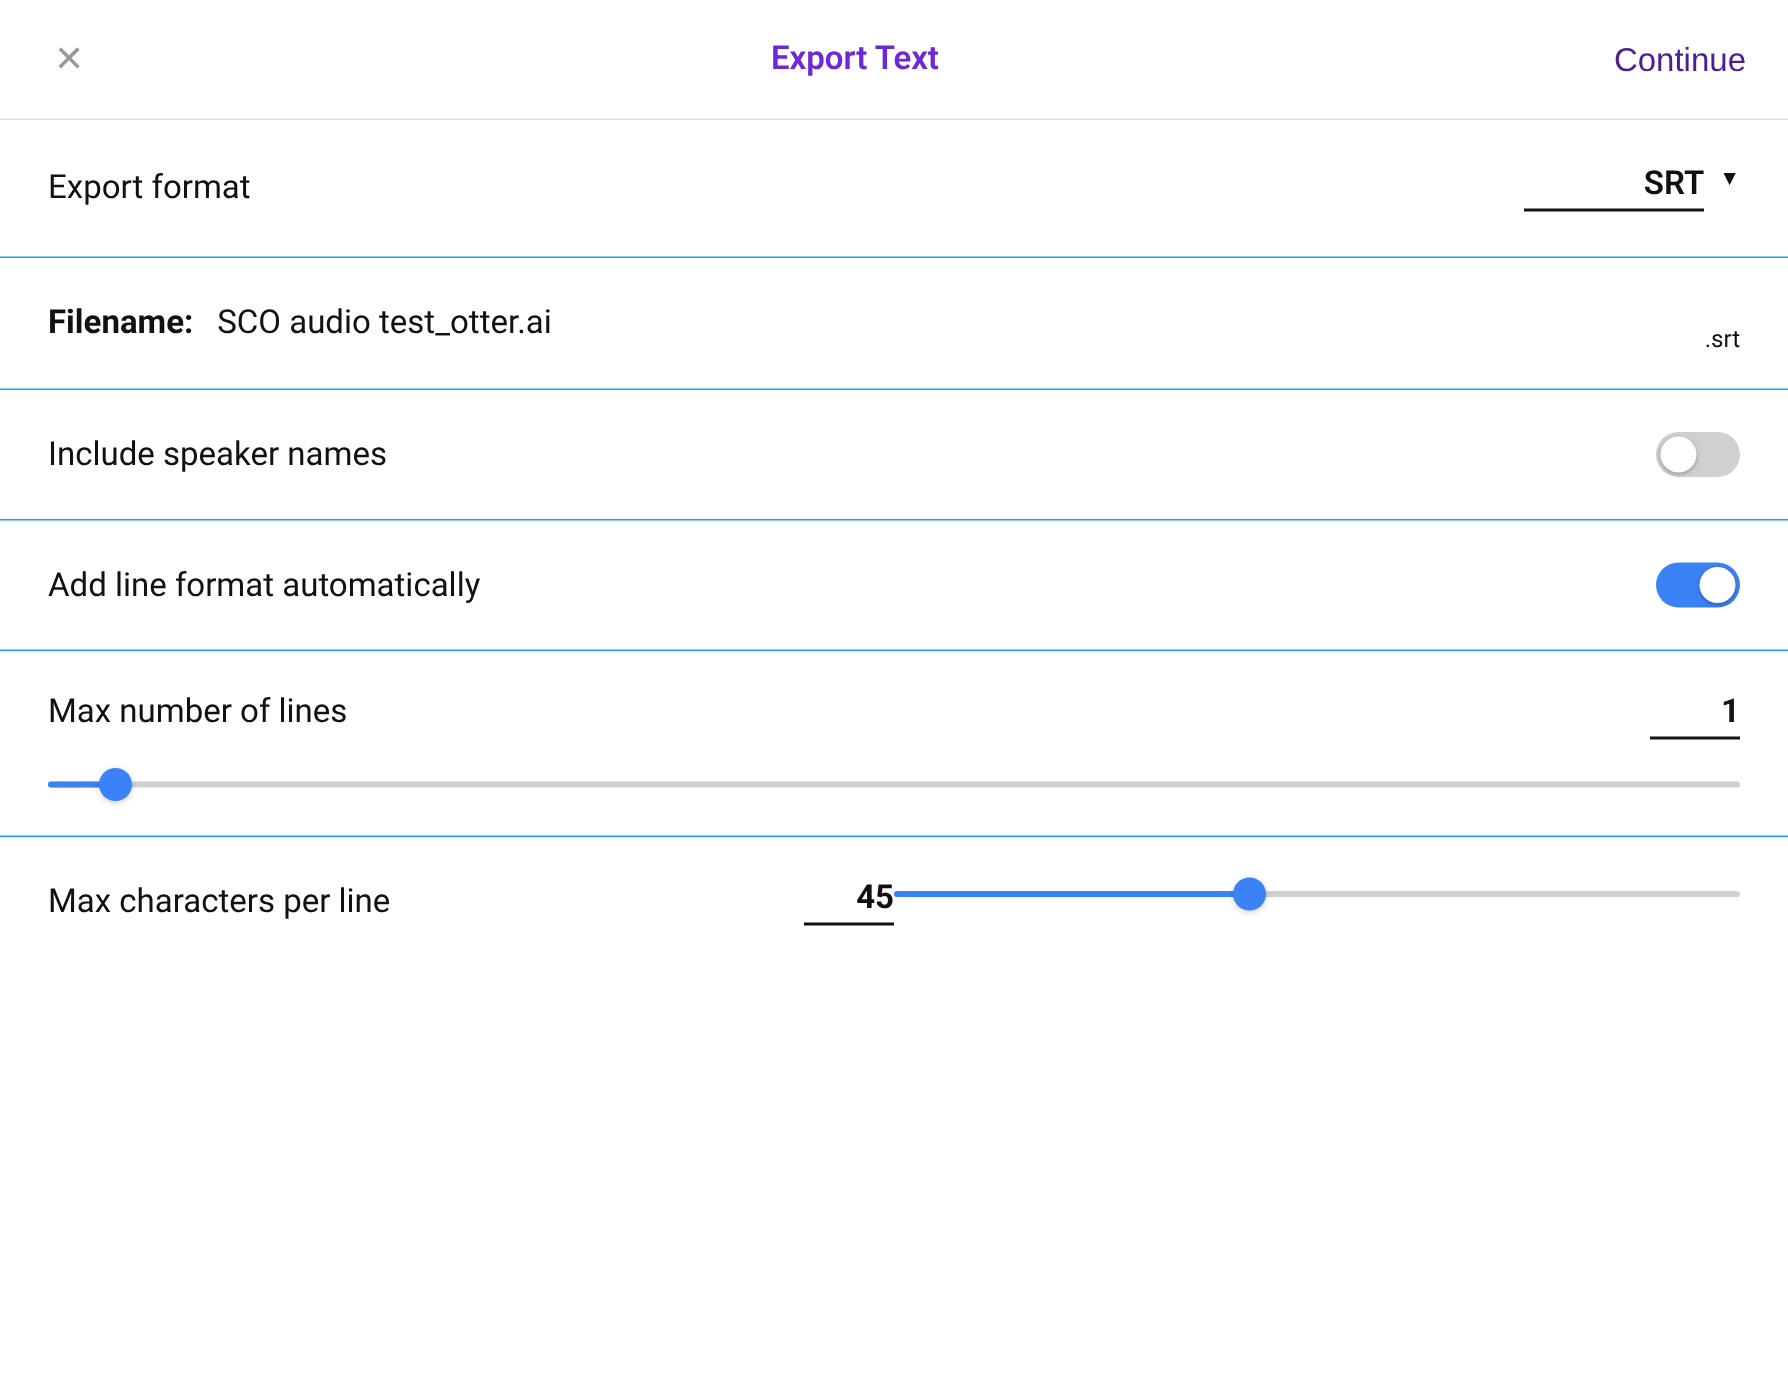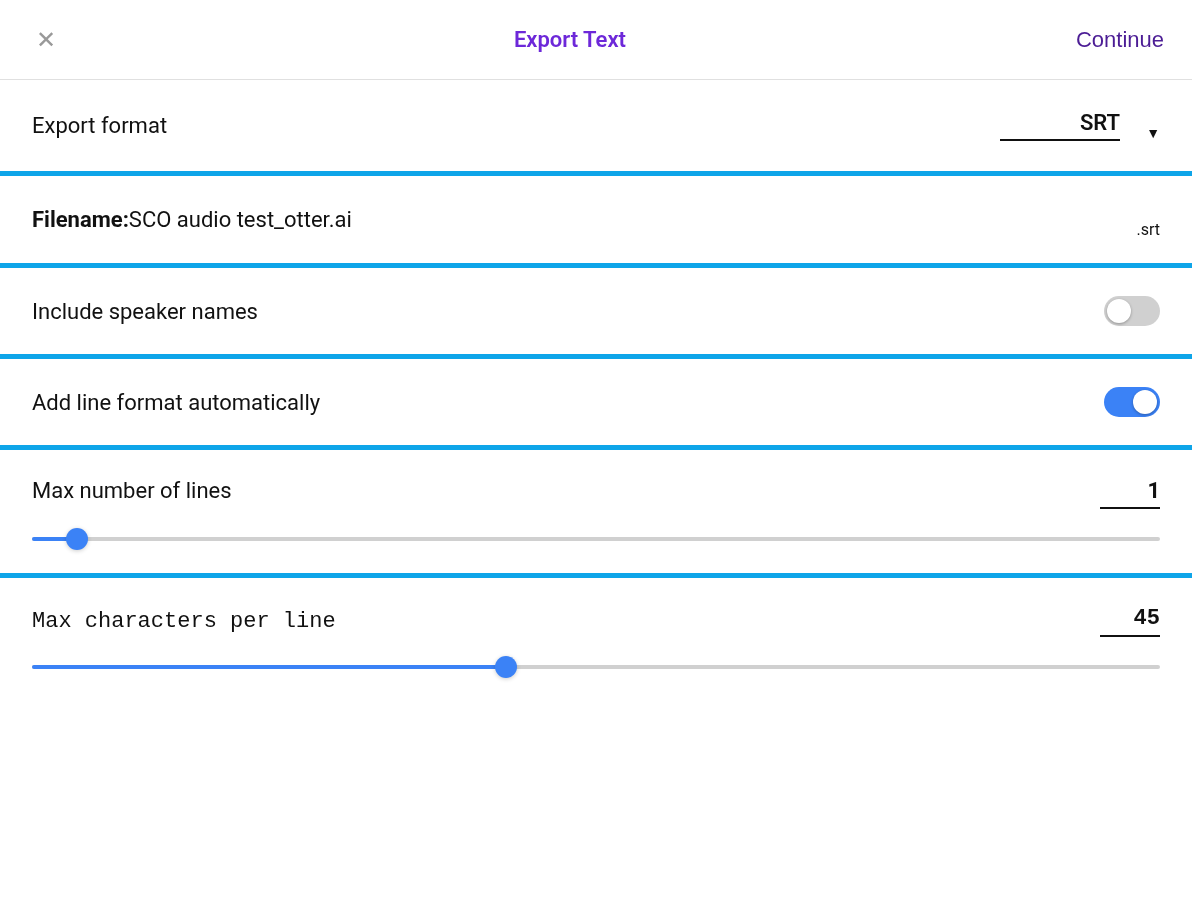--- a/index.html
+++ b/index.html
@@ -69,39 +69,39 @@
       flex: 1;
       padding: 0;
     }
 
     
     .row {
       display: flex;
       align-items: center;
       justify-content: space-between;
       padding: 28px 32px;
-      border-bottom: 5px solid #0ea5e9;
+      border-bottom: 1px solid #0ea5e9;
       min-height: 80px;
     }
 
     .row-label {
       font-size: 22px;
       color: #111;
       font-weight: 400;
     }
 
     
     .format-row {
       padding: 30px 32px;
     }
 
     .format-select-wrapper {
       display: flex;
-      align-items: flex-end;
-      gap: 22px;
+      align-items: flex-start;
+      gap: 6px;
       cursor: pointer;
       min-width: 160px;
       justify-content: flex-end;
     }
 
     .format-value {
       font-size: 22px;
       font-weight: 600;
       color: #111;
       border-bottom: 2px solid #111;
@@ -118,20 +118,21 @@
 
     
     .filename-row {
       padding: 24px 32px;
     }
 
     .filename-label {
       font-size: 22px;
       font-weight: 700;
       color: #111;
+      margin-right: 16px;
     }
 
     .filename-value {
       font-size: 22px;
       color: #111;
       font-weight: 400;
     }
 
     .filename-left {
       display: flex;
@@ -243,25 +244,24 @@
       border-radius: 50%;
       background: #3b82f6;
       top: 50%;
       transform: translate(-50%, -50%);
       cursor: pointer;
       box-shadow: 0 1px 4px rgba(0,0,0,0.2);
     }
 
     
     .max-chars-row {
-      flex-direction: column;
+      flex-direction: row;
       align-items: stretch;
       padding: 28px 32px 24px;
       border-bottom: none;
-      font-family: Liberation Mono, monospace;
     }
 
     .max-chars-top {
       display: flex;
       align-items: center;
       justify-content: space-between;
       width: 100%;
       margin-bottom: 20px;
     }
   </style>

